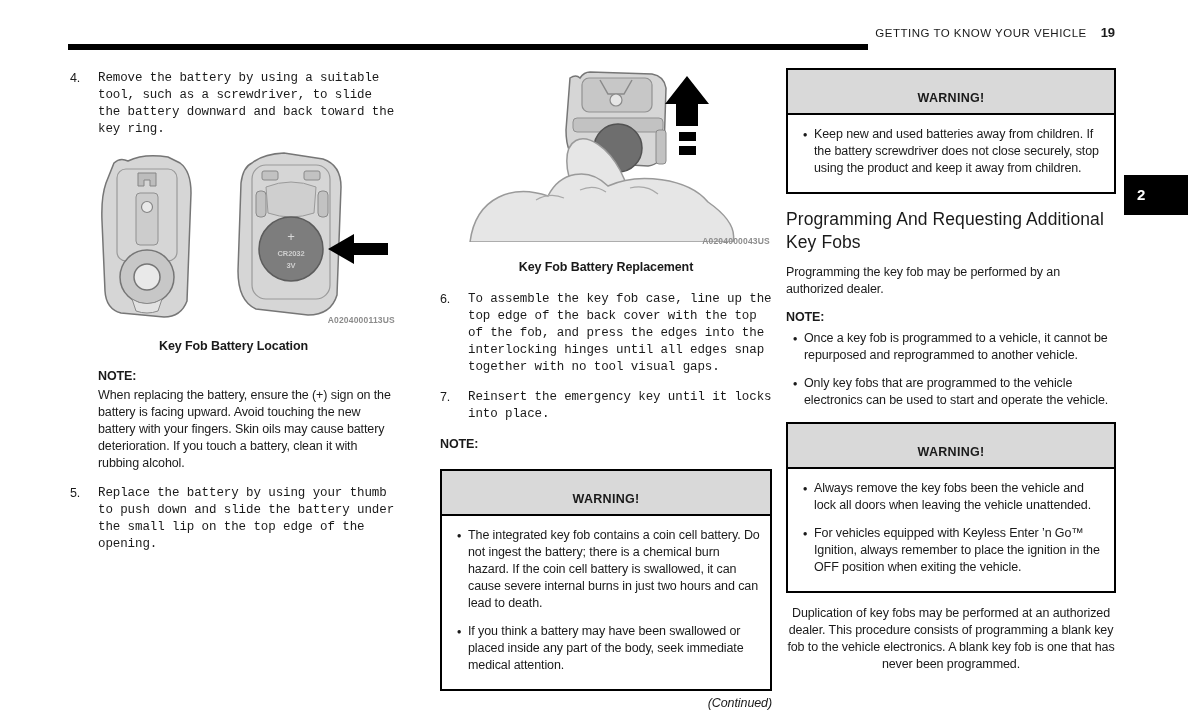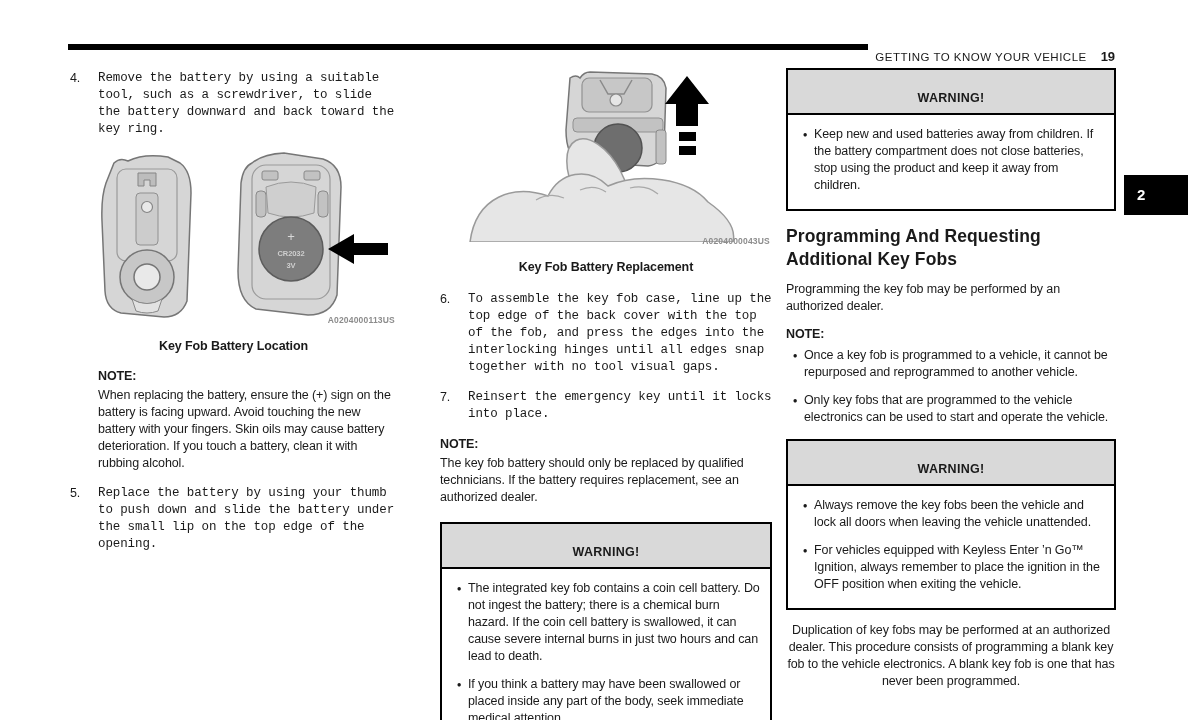--- a/index.html
+++ b/index.html
@@ -3,21 +3,21 @@
 <meta charset="utf-8">
 <style>
   * { margin:0; padding:0; box-sizing:border-box; }
   html,body { background:#ffffff; }
   body {
     width:1188px; height:720px; position:relative; overflow:hidden;
     font-family:"Liberation Sans", sans-serif;
     color:#1a1a1a; font-size:12.5px; line-height:17px; letter-spacing:-0.1px;
   }
   .header-rule { position:absolute; left:68px; top:44px; width:800px; height:6px; background:#000; }
-  .page-header { position:absolute; top:48px; right:73px; display:flex; align-items:baseline; gap:14px; }
+  .page-header { position:absolute; top:24px; right:73px; display:flex; align-items:baseline; gap:14px; }
   .page-header .htitle { font-size:11.5px; letter-spacing:0.5px; }
   .page-header .hpage { font-size:13px; font-weight:bold; }
   .chapter-tab { position:absolute; right:0; top:175px; width:64px; height:40px; background:#000; color:#fff;
     font-size:15px; font-weight:bold; line-height:40px; padding-left:13px; }
 
   .col { position:absolute; top:70px; }
   .col-left  { left:70px;  width:327px; }
   .col-mid   { left:440px; width:332px; }
   .col-right { left:786px; width:330px; }
 
@@ -39,21 +39,21 @@
   .wb-body { padding:11px 10px 4px 8px; }
   .wb-bullet { display:flex; margin-bottom:11px; }
   .wb-bullet .marker, .note-bullet .marker { flex:0 0 18px; text-align:center; font-size:8px; line-height:17px; }
   .wb-bullet .btxt { flex:1; }
 
   .note-bullet { display:flex; margin-bottom:11px; }
   .note-bullet .btxt { flex:1; }
 
   .continued { font-style:italic; text-align:right; margin-top:4px; font-size:12.5px; }
 
-  .rc-heading { font-size:17.5px; line-height:23px; font-weight:700; letter-spacing:0.1px; margin:14px 0 10px; }
+  .rc-heading { font-size:17.5px; line-height:23px; font-weight:400; letter-spacing:0.1px; margin:14px 0 10px; }
   .rc-para { margin-bottom:11px; }
 </style>
 </head>
 <body>
 
 <div class="header-rule"></div>
 <div class="page-header">
   <span class="htitle">GETTING TO KNOW YOUR VEHICLE</span>
   <span class="hpage">19</span>
 </div>
@@ -134,21 +134,20 @@
     <span class="num">6.</span>
     <span class="txt">To assemble the key fob case, line up the top edge of the back cover with the top of the fob, and press the edges into the interlocking hinges until all edges snap together with no tool visual gaps.</span>
   </div>
   <div class="step">
     <span class="num">7.</span>
     <span class="txt">Reinsert the emergency key until it locks into place.</span>
   </div>
 
   <div class="note-block">
     <div class="note-label">NOTE:</div>
-    <div>The key fob battery should only be replaced by qualified technicians. If the battery requires replacement, see an authorized dealer.</div>
   </div>
 
   <div class="warning-box" style="margin-top:16px;">
     <div class="wb-header">WARNING!</div>
     <div class="wb-body">
       <div class="wb-bullet">
         <span class="marker">●</span>
         <span class="btxt">The integrated key fob contains a coin cell battery. Do not ingest the battery; there is a chemical burn hazard. If the coin cell battery is swallowed, it can cause severe internal burns in just two hours and can lead to death.</span>
       </div>
       <div class="wb-bullet">
@@ -159,21 +158,21 @@
   </div>
   <div class="continued">(Continued)</div>
 </div>
 
 <div class="col col-right" style="top:68px;">
   <div class="warning-box">
     <div class="wb-header">WARNING!</div>
     <div class="wb-body">
       <div class="wb-bullet">
         <span class="marker">●</span>
-        <span class="btxt">Keep new and used batteries away from children. If the battery compartment does not close batteries, stop using the product and keep it away from children.</span>
+        <span class="btxt">Keep new and used batteries away from children. If the battery screwdriver does not close securely, stop using the product and keep it away from children.</span>
       </div>
     </div>
   </div>
 
   <div class="rc-heading">Programming And Requesting Additional Key Fobs</div>
   <div class="rc-para">Programming the key fob may be performed by an authorized dealer.</div>
 
   <div class="note-block">
     <div class="note-label">NOTE:</div>
     <div class="note-bullet" style="margin-top:4px;">

